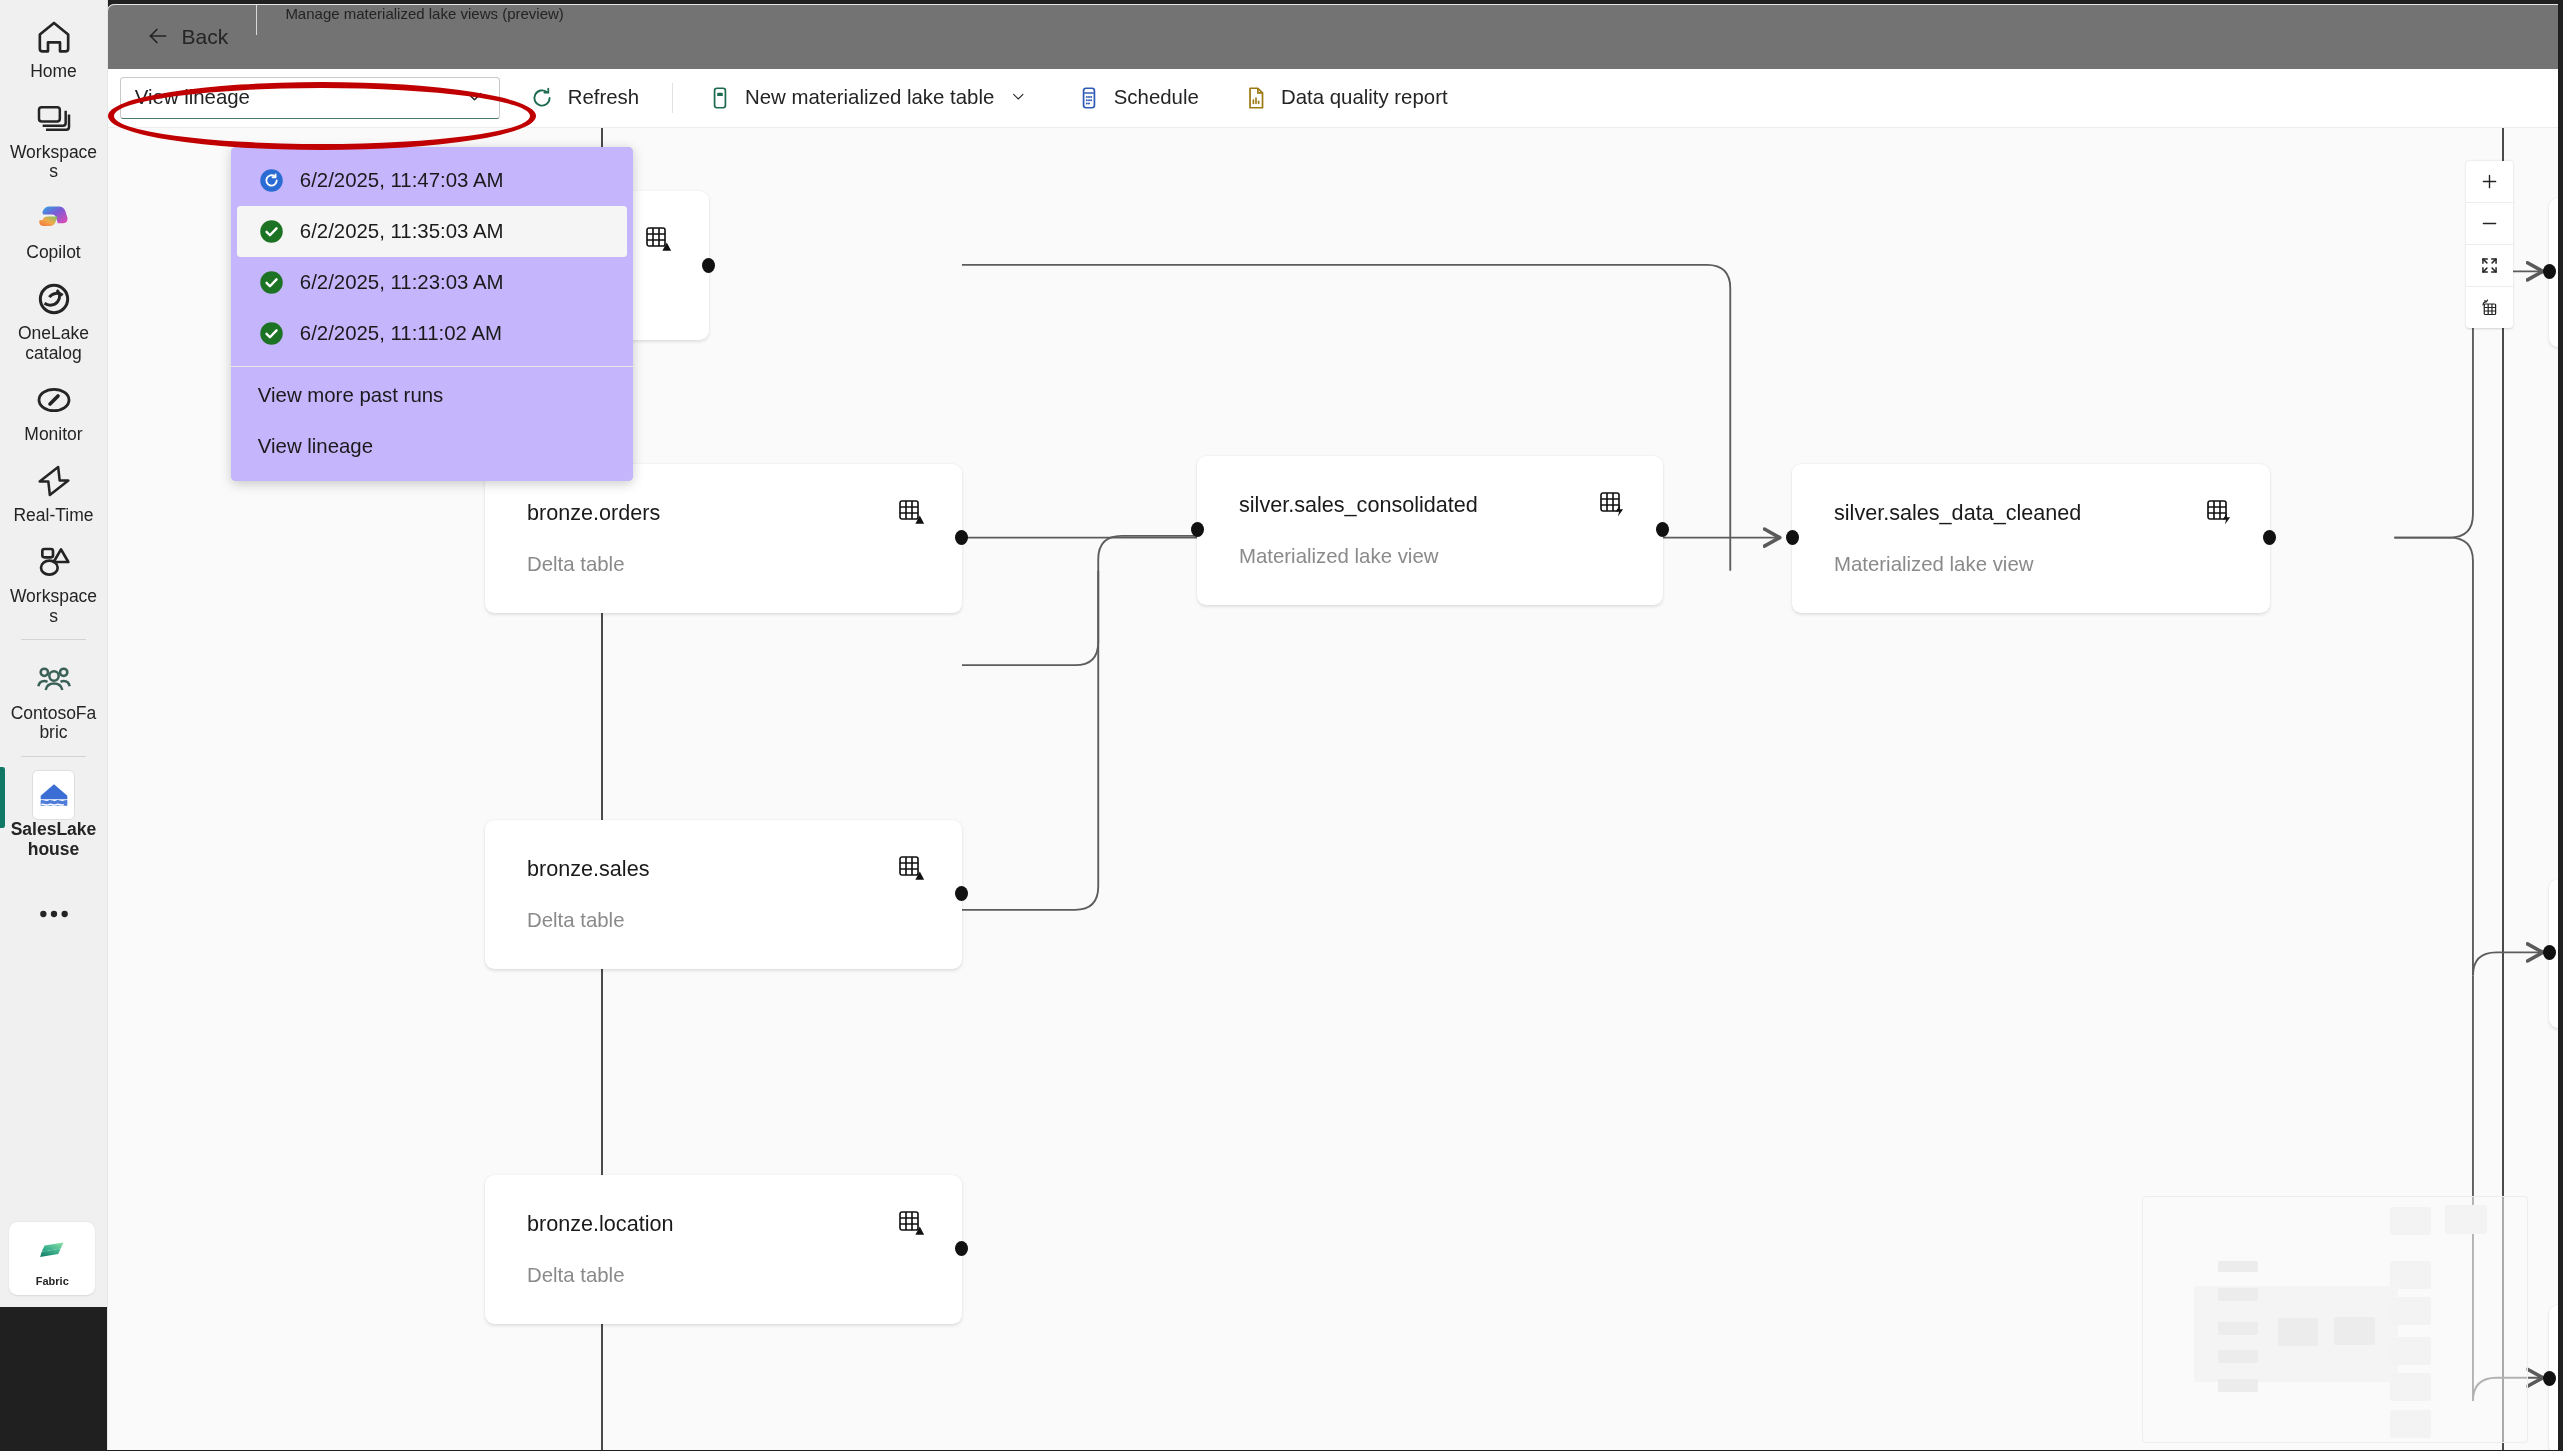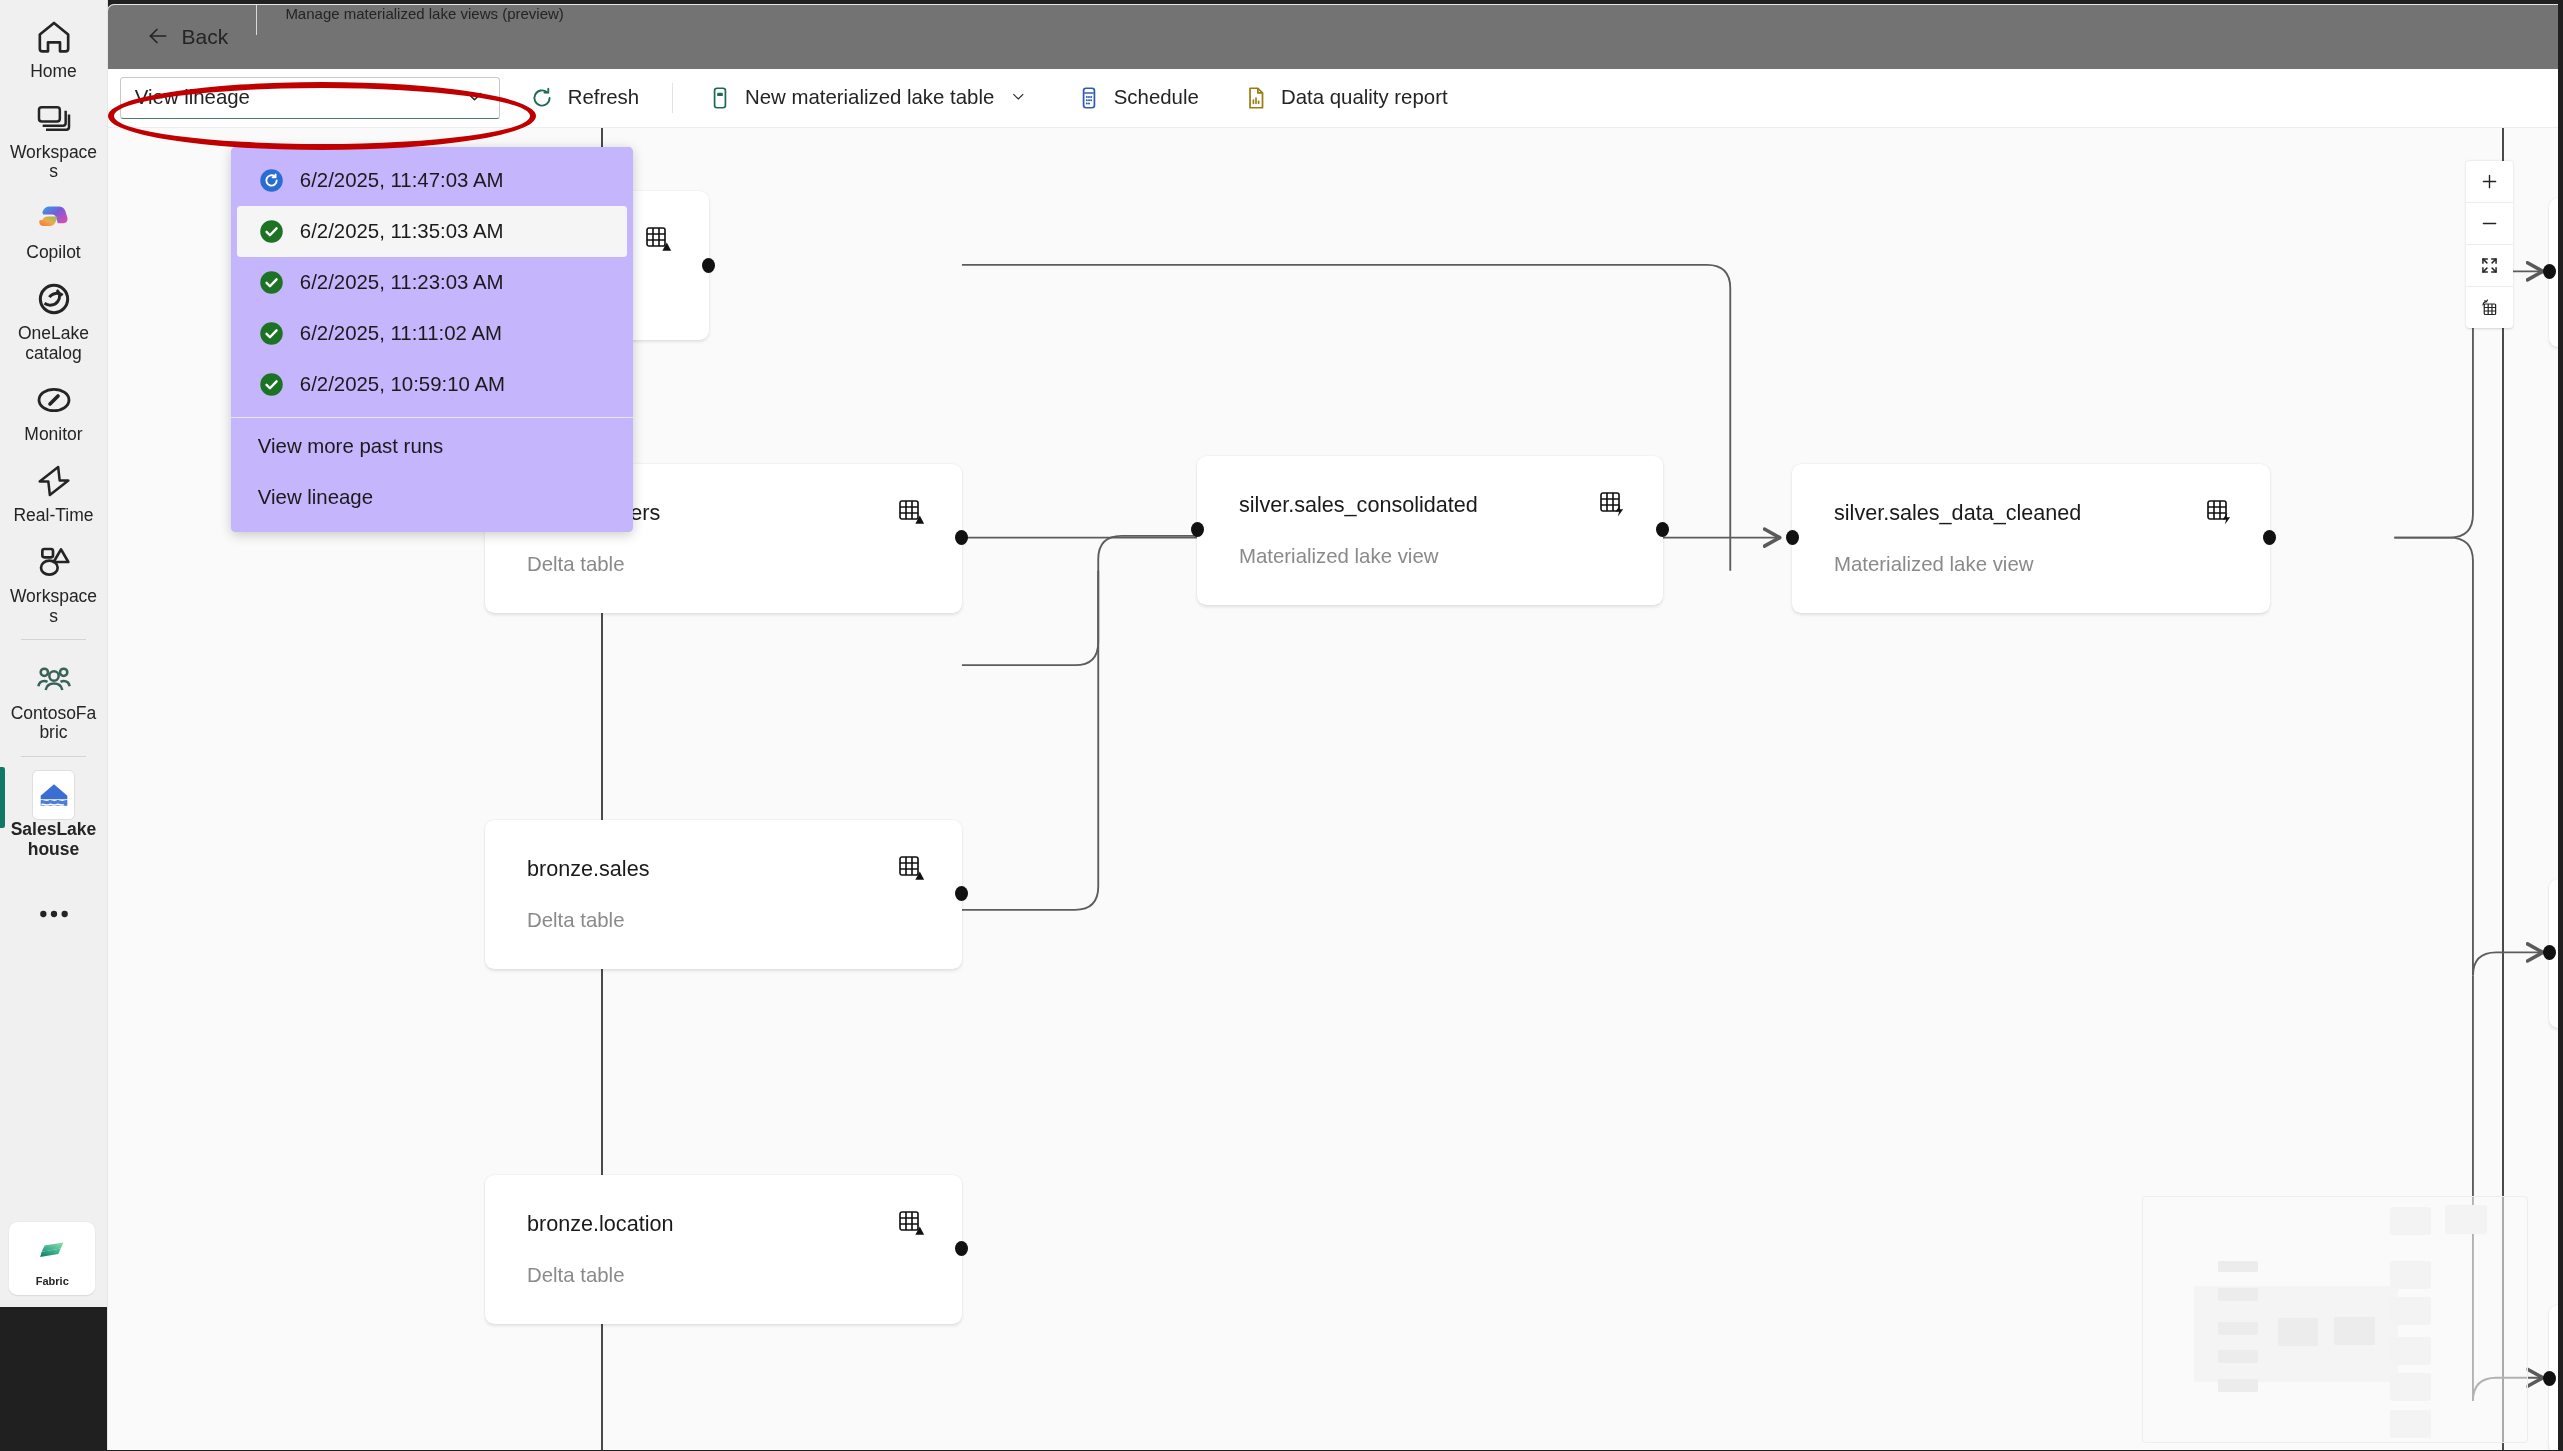--- a/index.html
+++ b/index.html
@@ -608,29 +608,20 @@
       <div class="dd-item">
         <span class="dd-ico">
           <svg viewBox="0 0 24 24">
             <circle cx="12" cy="12" r="10" fill="#1d7324"></circle>
             <path d="M7.6 12.3 10.6 15.3 16.5 9.2" fill="none" stroke="#fff" stroke-width="2.1" stroke-linecap="round" stroke-linejoin="round"></path>
           </svg>
         </span>
         <span class="dd-lbl">6/2/2025, 11:11:02 AM</span>
       </div>
 
-      <div class="dd-item">
-        <span class="dd-ico">
-          <svg viewBox="0 0 24 24">
-            <circle cx="12" cy="12" r="10" fill="#1d7324"></circle>
-            <path d="M7.6 12.3 10.6 15.3 16.5 9.2" fill="none" stroke="#fff" stroke-width="2.1" stroke-linecap="round" stroke-linejoin="round"></path>
-          </svg>
-        </span>
-        <span class="dd-lbl">6/2/2025, 10:59:10 AM</span>
-      </div>
 
       <div class="dd-div"></div>
 
       <div class="dd-action">
         <span class="dd-lbl">View more past runs</span>
       </div>
 
       <div class="dd-action">
         <span class="dd-lbl">View lineage</span>
       </div>

